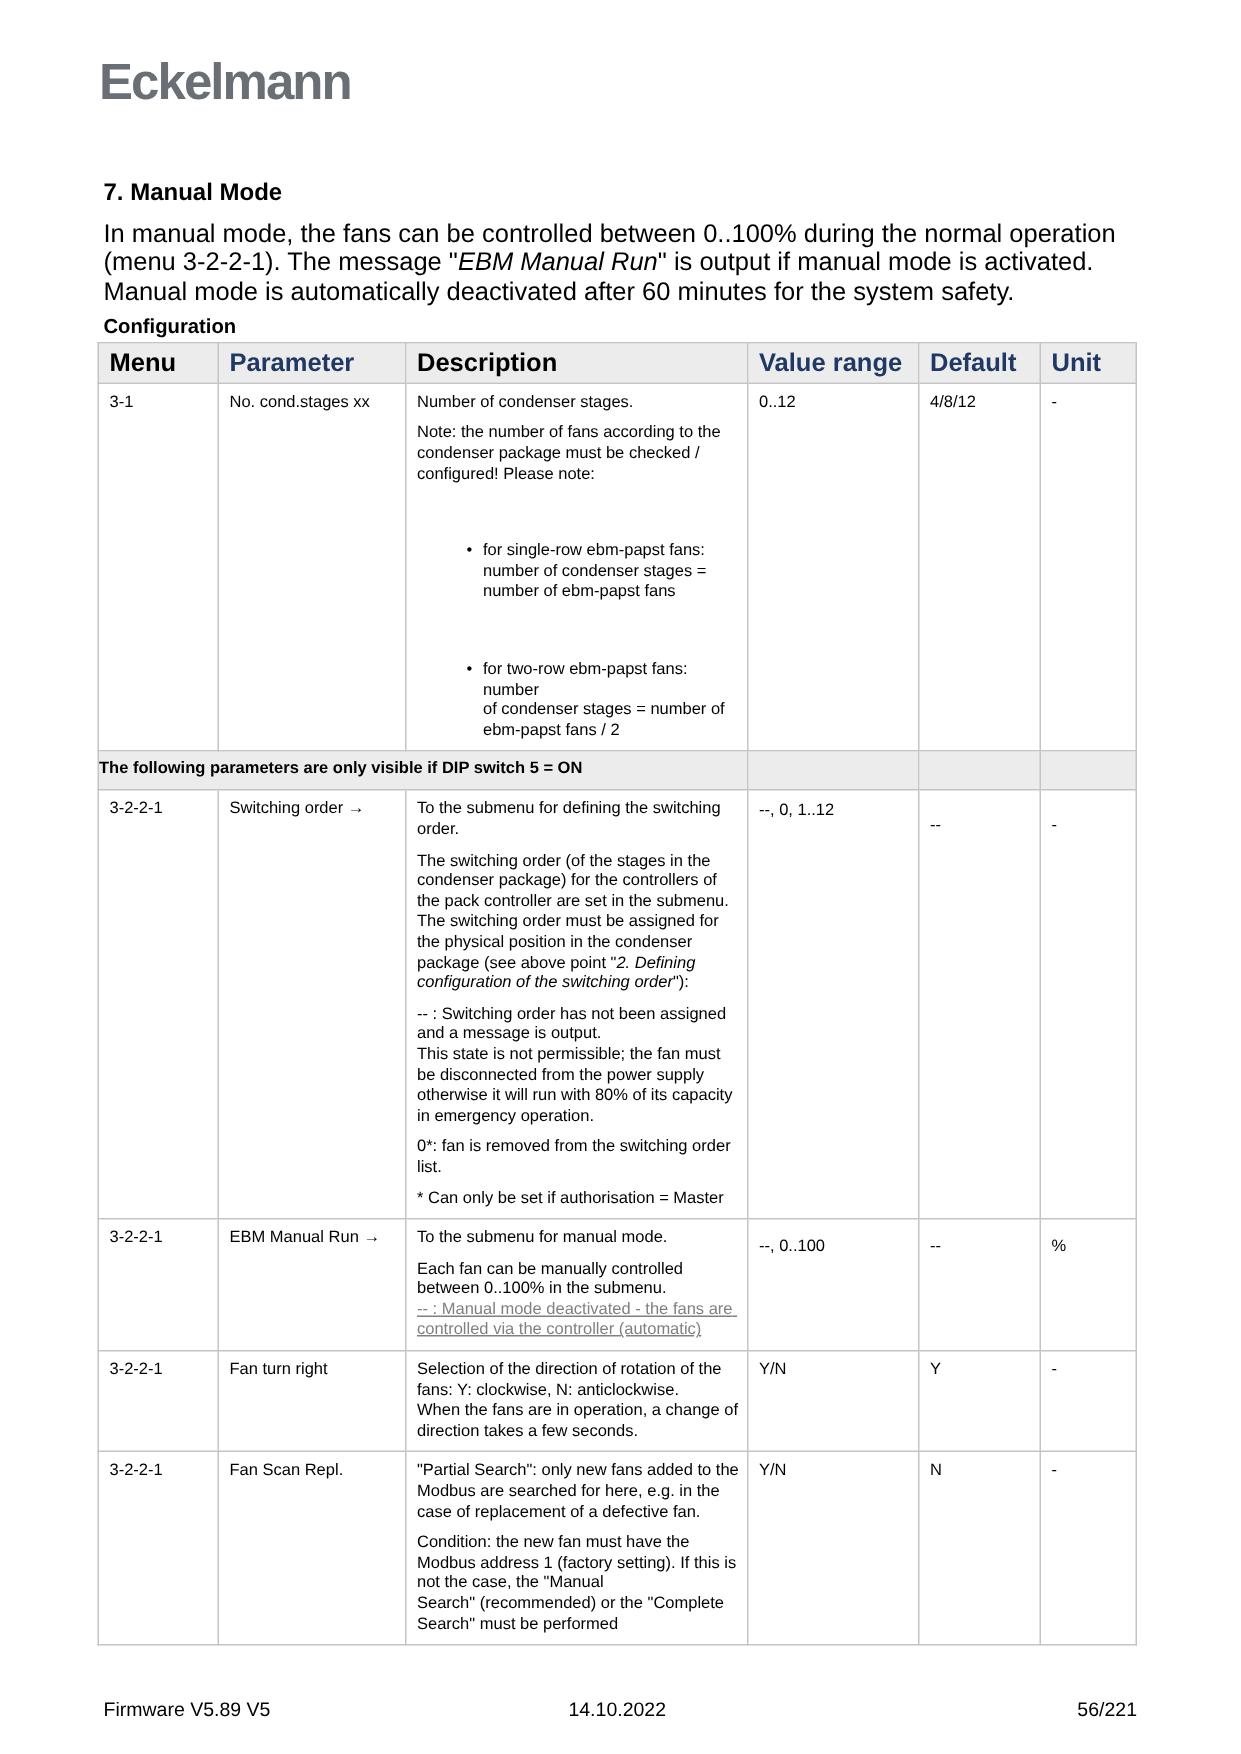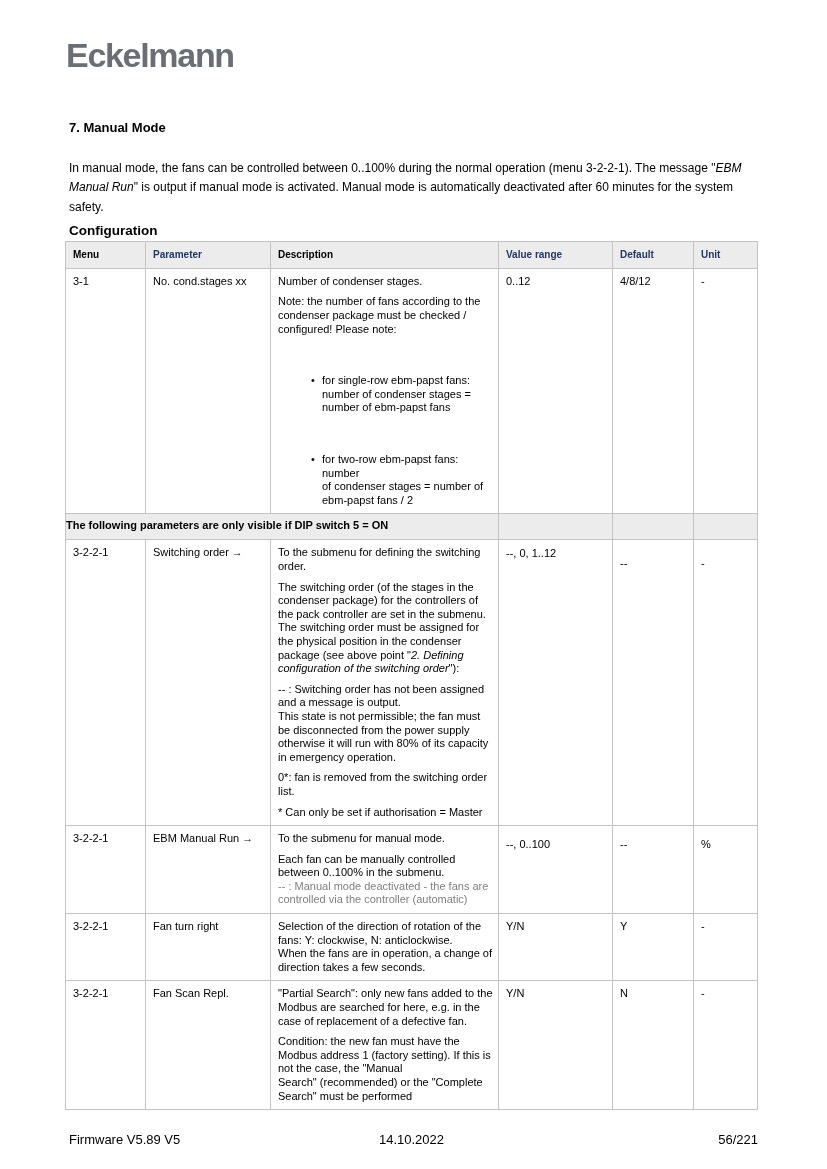--- a/index.html
+++ b/index.html
@@ -12,46 +12,46 @@
   html,body{margin:0;padding:0;}
   body{
     width:827px;height:1169px;background:#ffffff;position:relative;
     font-family:"Liberation Sans", sans-serif;color:#000;overflow:hidden;
   }
   .logo{
     position:absolute;left:66px;top:36px;
     font-size:34px;font-weight:bold;letter-spacing:-1.3px;color:var(--logo);
   }
   .content{position:absolute;left:65px;top:120px;width:692px;}
-  .section-heading{font-size:13px;font-weight:bold;margin:0 0 24px 4px;}
-  .intro{font-size:12px;line-height:19.3px;margin:0 0 6px 4px;}
+  .section-heading{font-size:16px;font-weight:bold;margin:0 0 8px 4px;}
+  .intro{font-size:17px;line-height:19.3px;margin:0 0 6px 4px;}
   .intro .it{font-style:italic;}
   .config-heading{font-size:13.5px;font-weight:bold;margin:0 0 3px 4px;}
 
   table{border-collapse:collapse;width:692px;table-layout:fixed;
         font-size:11px;line-height:13.6px;}
   th,td{border:1px solid var(--border);vertical-align:top;
         padding:6px 5px 6px 7px;text-align:left;overflow:hidden;}
-  th{background:var(--head-bg);font-size:10px;font-weight:bold;}
+  th{background:var(--head-bg);font-size:17px;font-weight:bold;}
   th.navy{color:var(--navy);}
   thead tr{height:27px;}
   tbody tr:nth-child(1){height:156px;}
   tbody tr:nth-child(2){height:26px;}
   tbody tr:nth-child(3){height:273px;}
   tbody tr:nth-child(4){height:83px;}
   tbody tr:nth-child(5){height:67px;}
   tbody tr:nth-child(6){height:123px;}
   .banner-row td{background:var(--head-bg);font-weight:bold;padding:5px 0;}
   .desc-p{margin:0 0 7px 0;white-space:pre-wrap;}
   .desc-p:last-child{margin-bottom:0;}
   .desc-ul{margin:7px 0 0 0;padding:0 0 0 33px;list-style:none;white-space:pre-wrap;}
   .desc-ul li{position:relative;padding-left:11px;margin-top:38px;}
   .desc-ul li::before{content:"\2022";position:absolute;left:0;top:0;}
   .it{font-style:italic;}
-  .gray{color:var(--gray-text);}
+  .gray{color:var(--gray-text);text-decoration:underline;}
 
   .footer{position:absolute;left:65px;top:1112px;width:693px;height:18px;font-size:13px;margin-top:20px;}
   .footer .fl{position:absolute;left:4px;top:0;}
   .footer .fc{position:absolute;left:0;right:0;top:0;text-align:center;}
   .footer .fr{position:absolute;right:0;top:0;}
 </style>
 </head>
 <body>
 
 <div>

